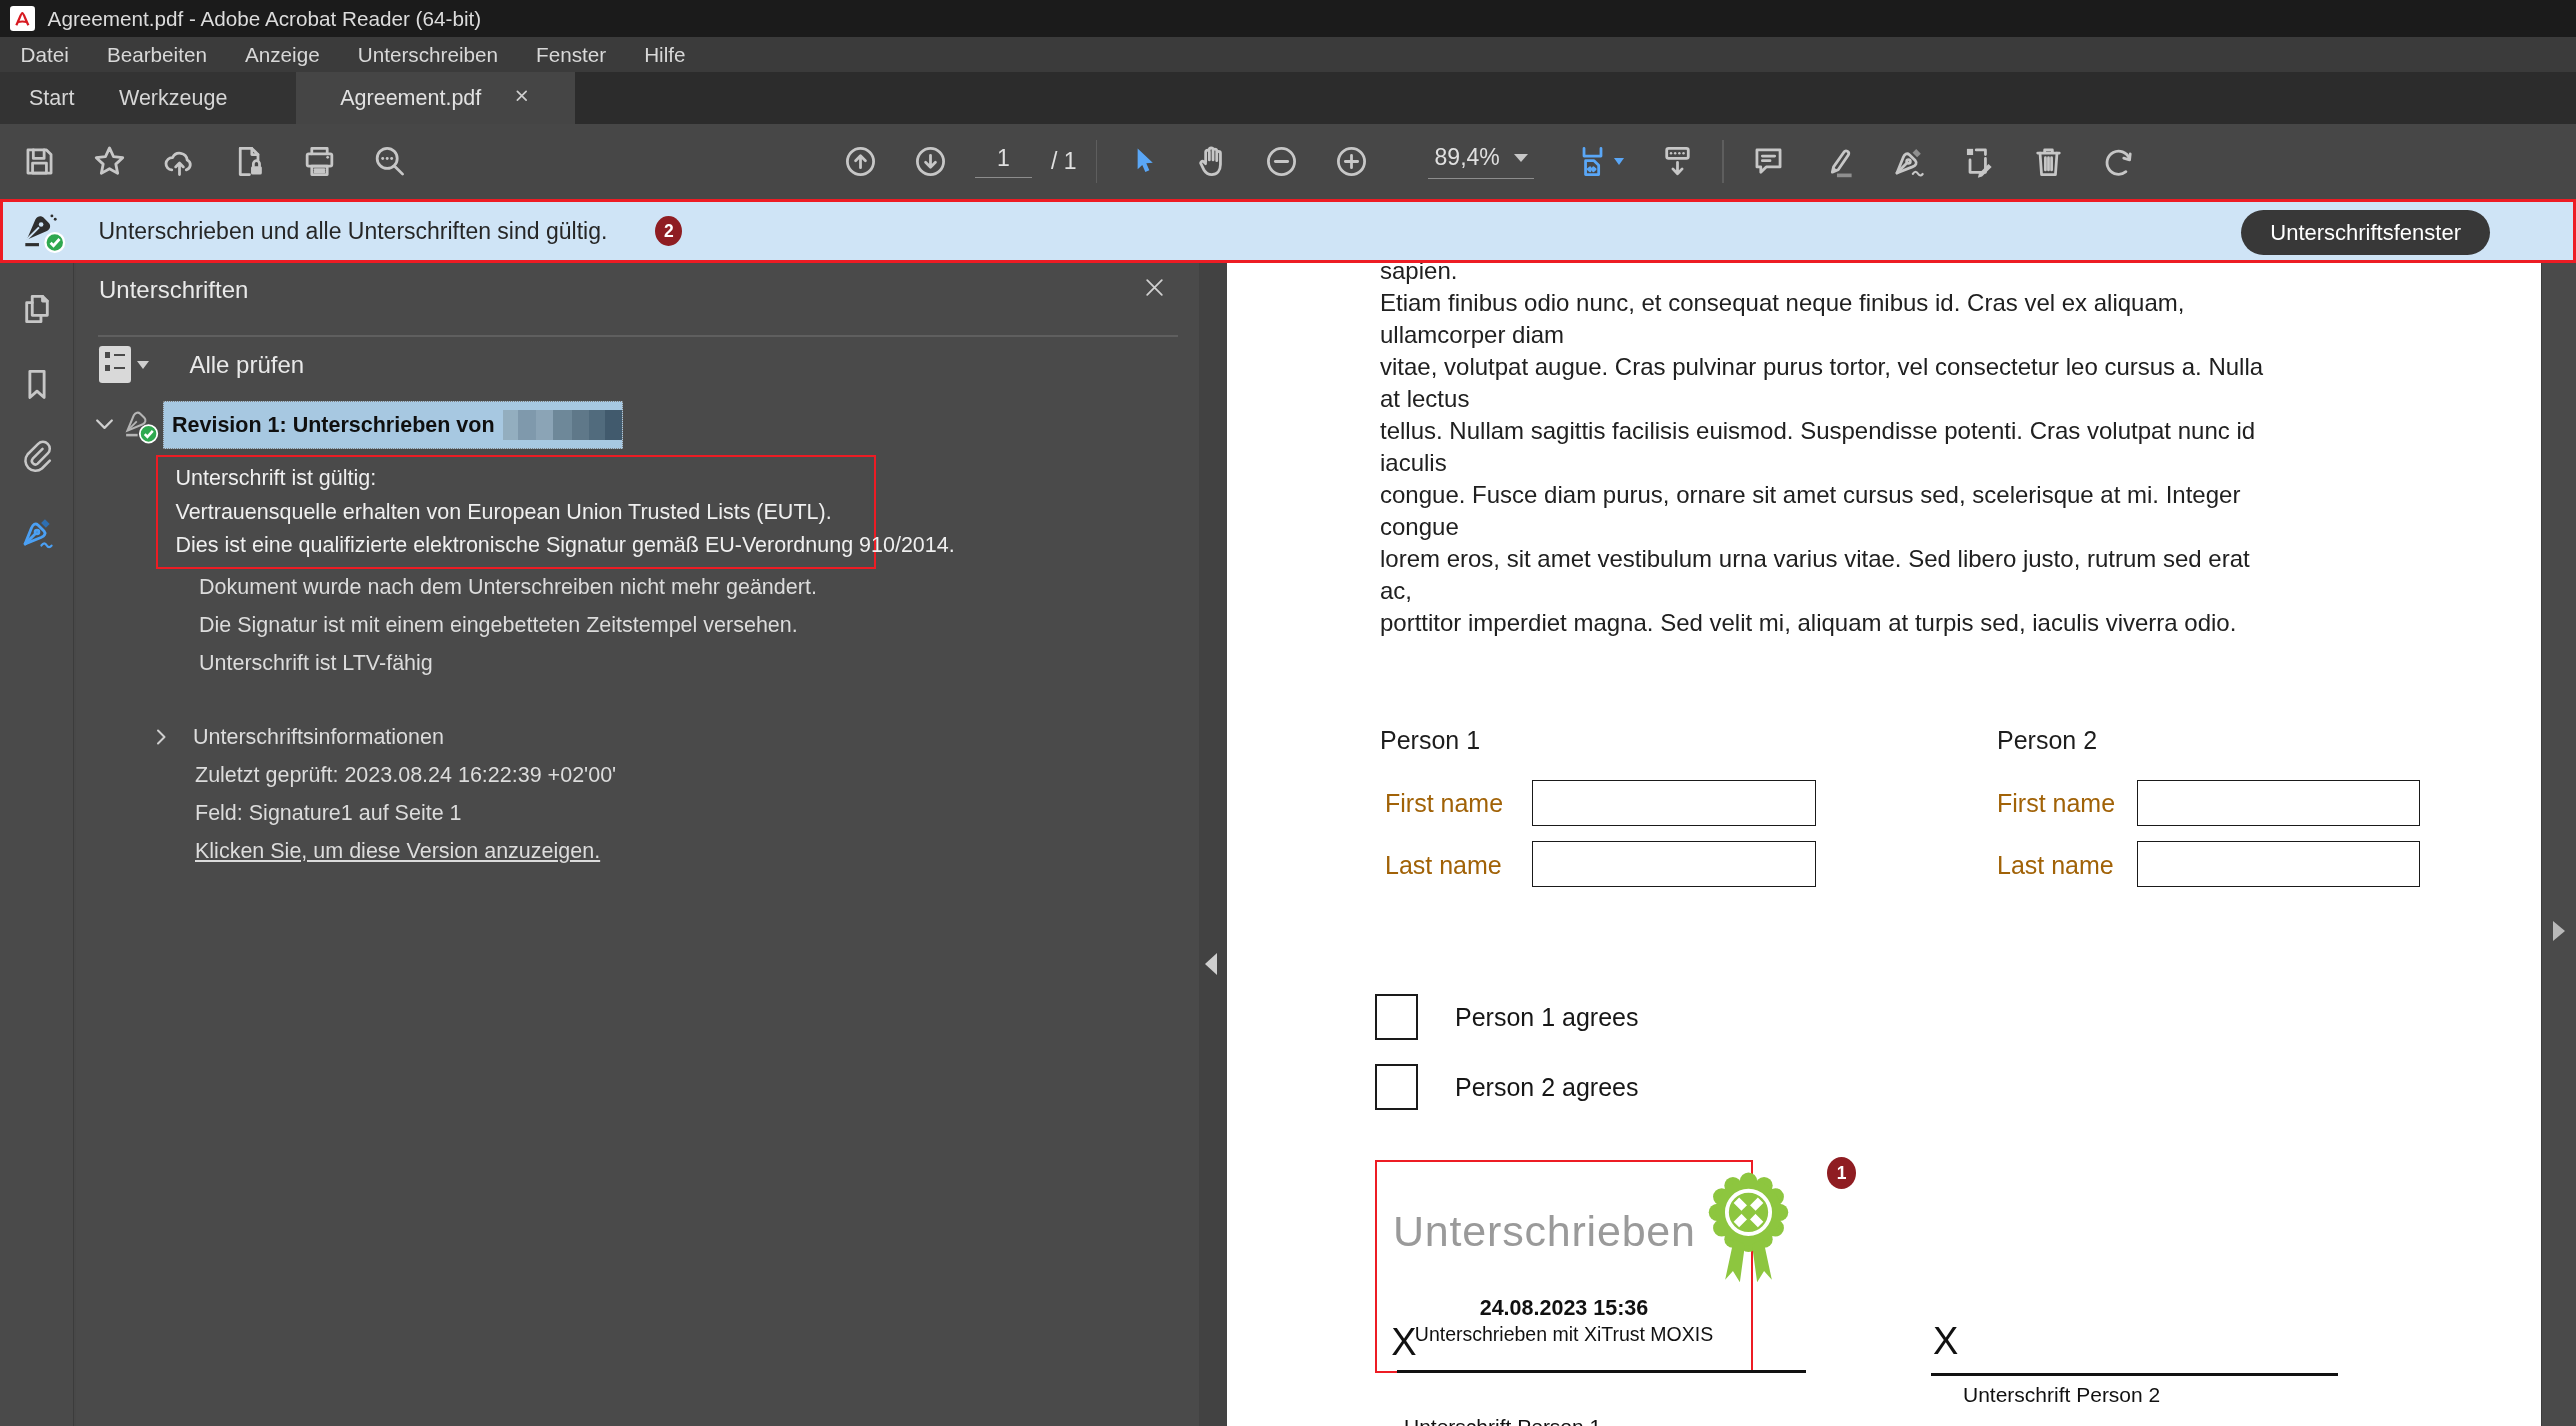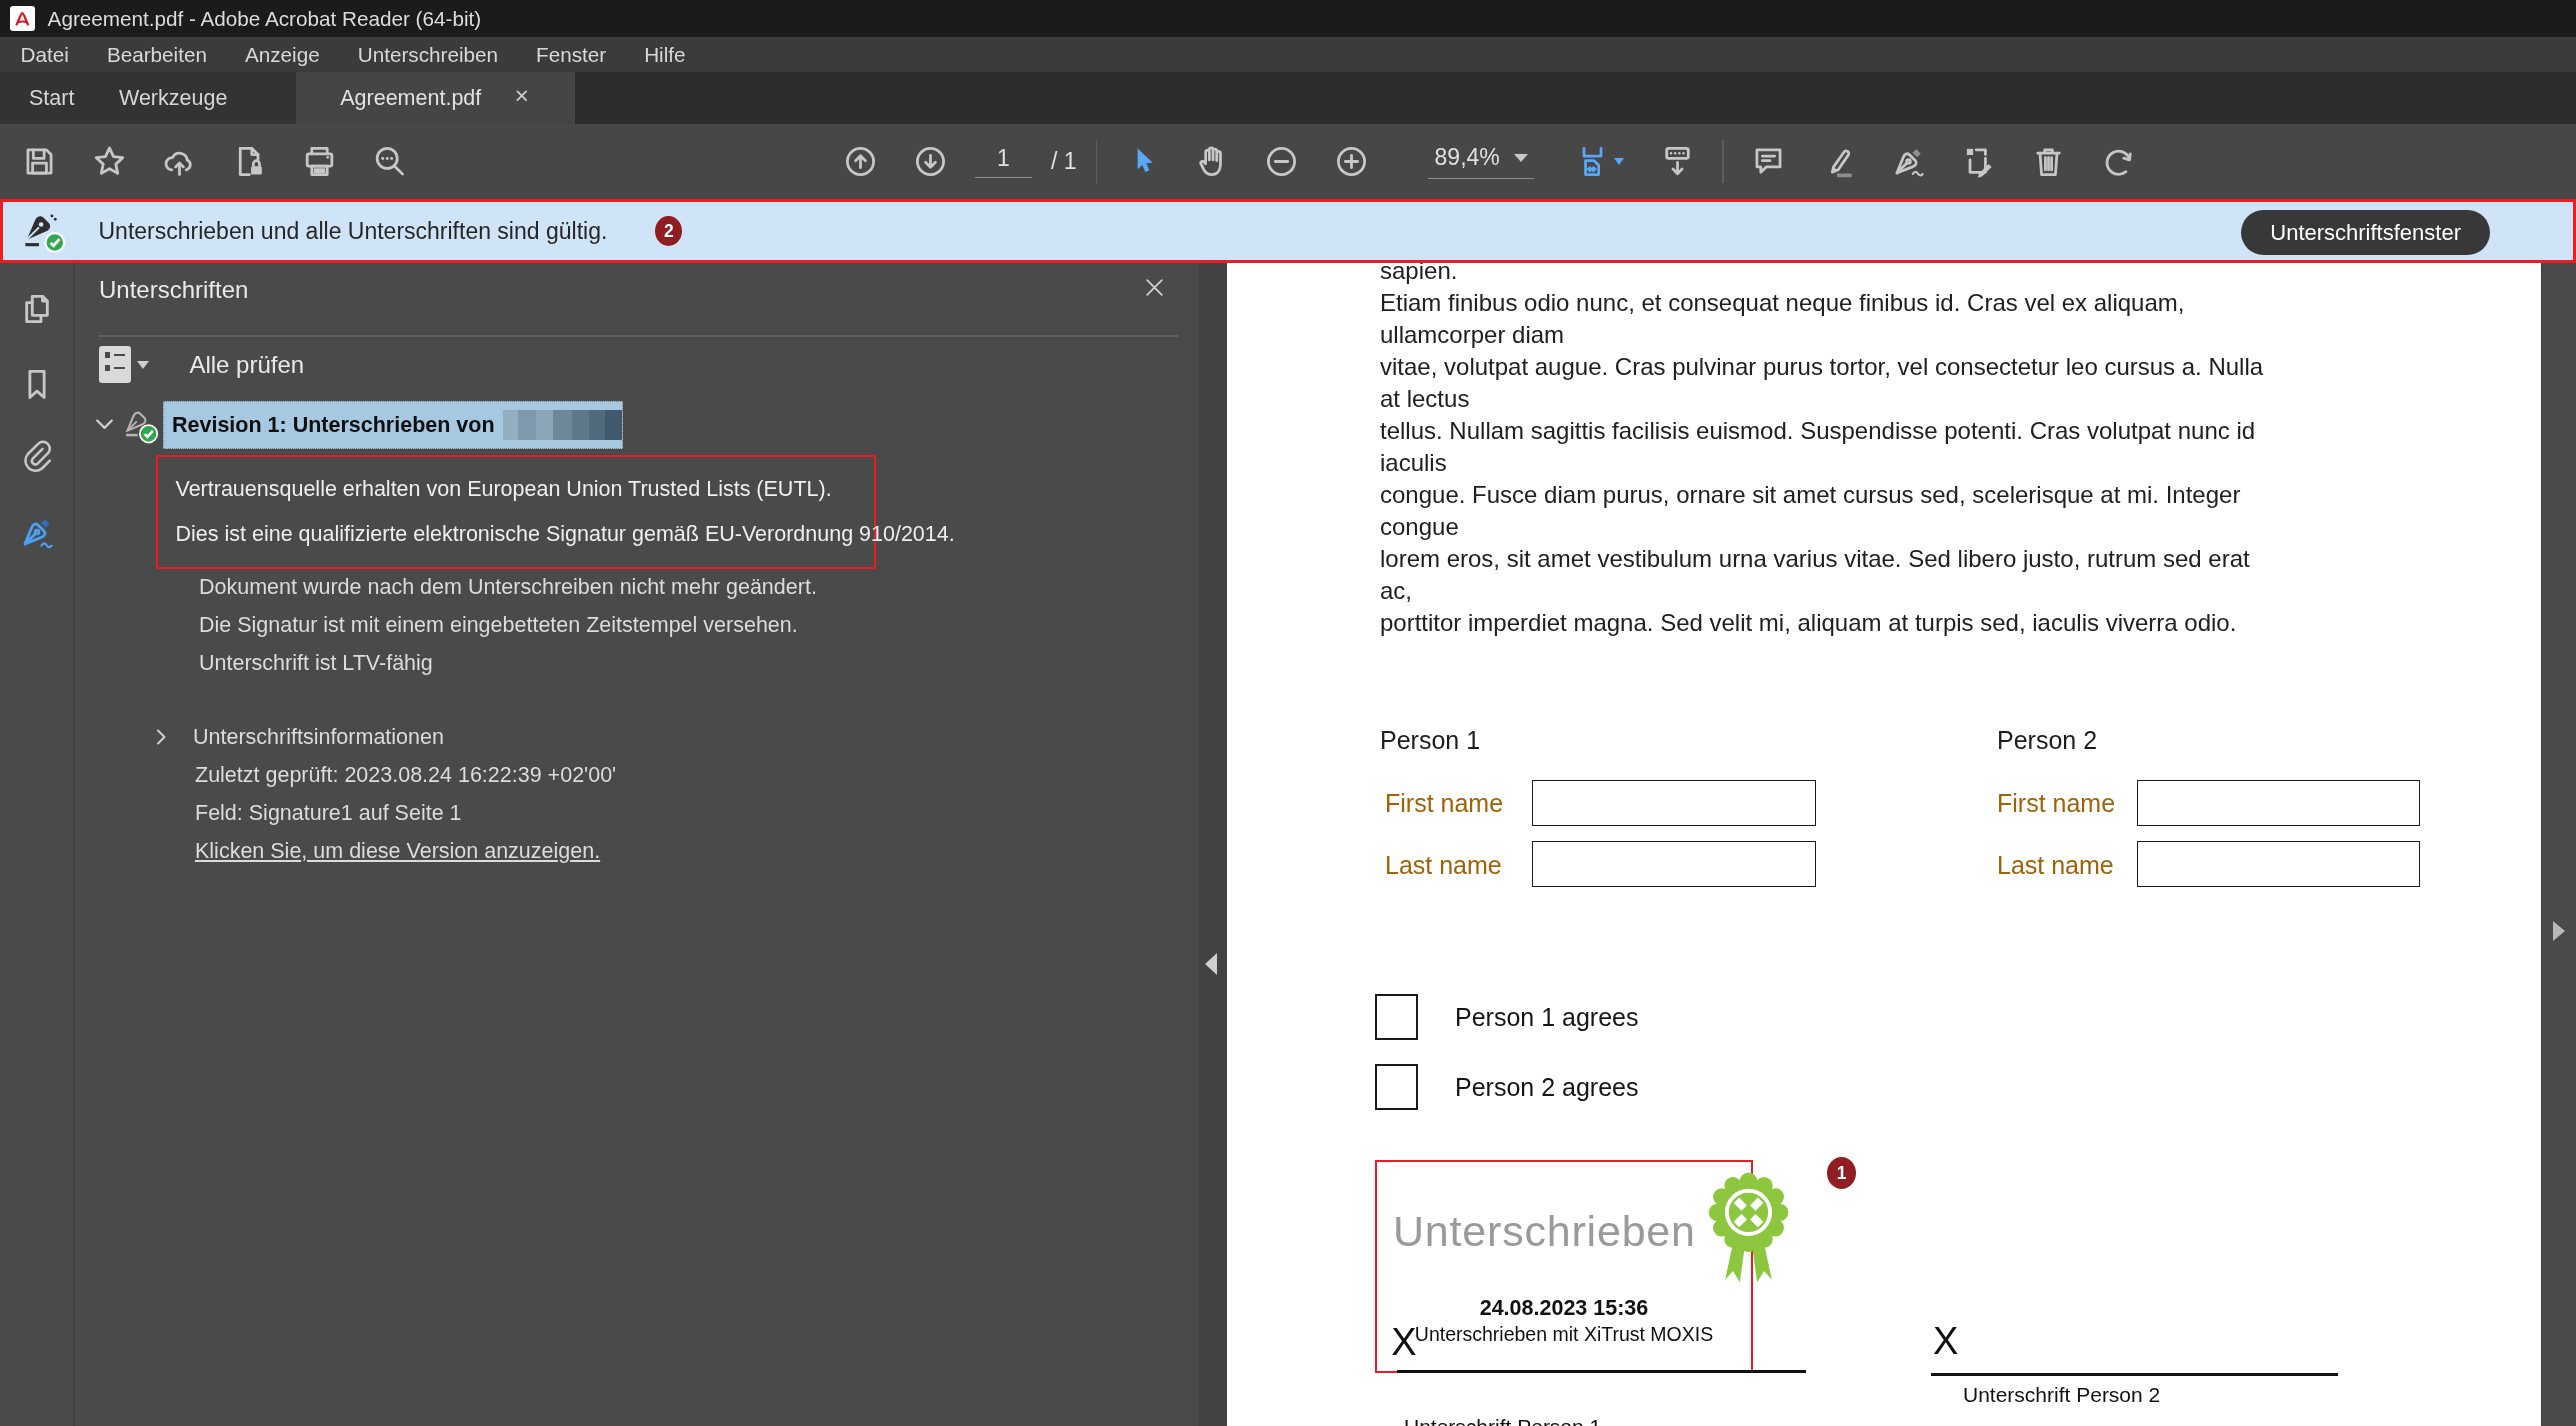--- a/index.html
+++ b/index.html
@@ -398,20 +398,21 @@
             <path d="M18.5 23.7 l2.1 2.1 4.2-4.6" stroke="#fff" stroke-width="2" fill="none"></path>
           </svg>
       </span>
       <span class="rev-highlight" data-name="revision-selection">
         <span class="rev-text" data-name="revision-label">Revision 1: Unterschrieben von</span>
         <span class="rev-redacted" data-name="redacted-signer-name"></span>
       </span>
     </div>
 
     <div class="validity-box" data-name="validity-annotation-box">
+        <div class="validity-line" data-name="validity-line">Unterschrift ist gültig:</div>
         <div class="validity-line" data-name="validity-line">Vertrauensquelle erhalten von European Union Trusted Lists (EUTL).</div>
         <div class="validity-line" data-name="validity-line">Dies ist eine qualifizierte elektronische Signatur gemäß EU-Verordnung 910/2014.</div>
       </div>
 
     <div class="status-list" data-name="signature-status-list">
         <div class="status-line" data-name="status-line">Dokument wurde nach dem Unterschreiben nicht mehr geändert.</div>
         <div class="status-line" data-name="status-line">Die Signatur ist mit einem eingebetteten Zeitstempel versehen.</div>
         <div class="status-line" data-name="status-line">Unterschrift ist LTV-fähig</div>
       </div>
 

